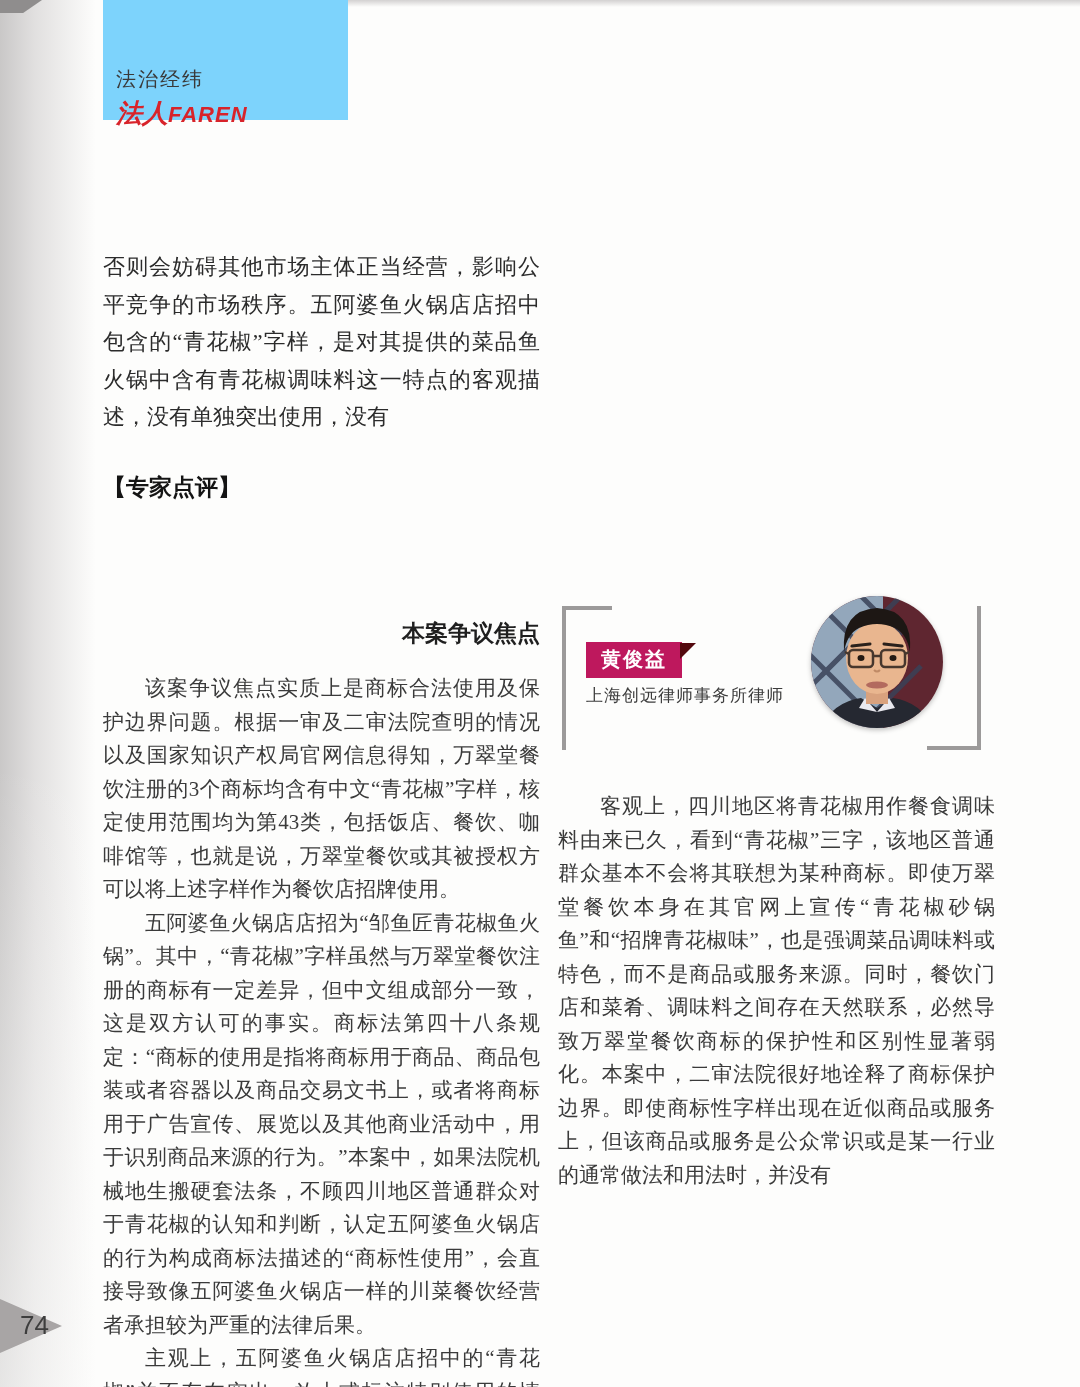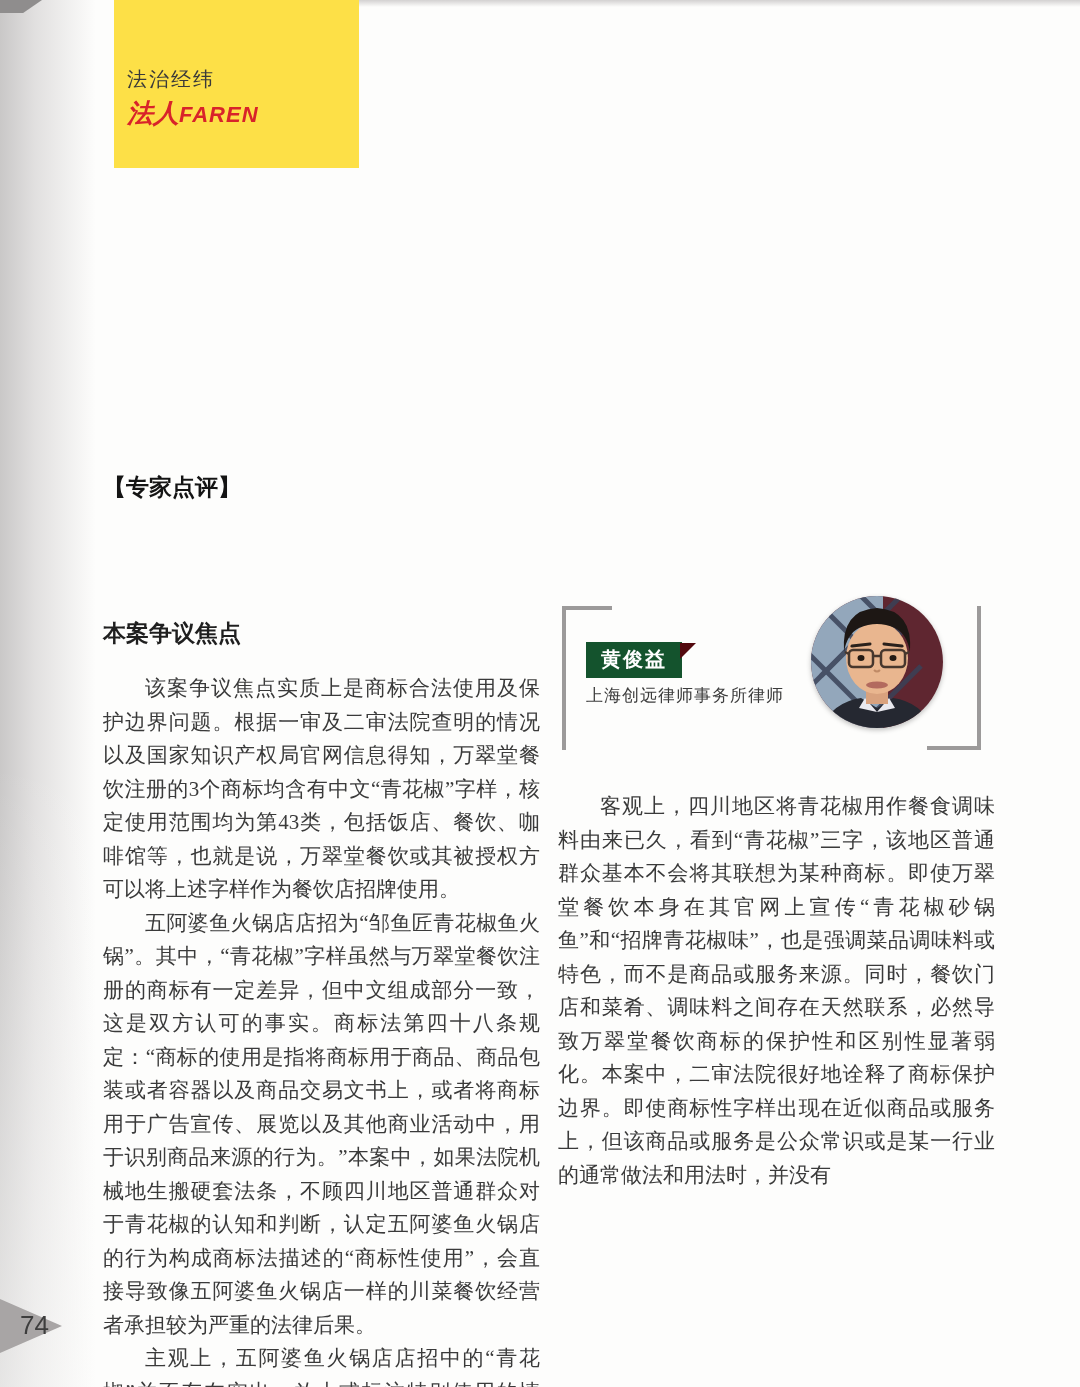--- a/index.html
+++ b/index.html
@@ -11,52 +11,52 @@
   
   .edge-left{position:absolute;left:0;top:0;width:100px;height:100%;
     background:linear-gradient(to right,#b8b6b6 0,#d8d6d6 35%,rgba(255,255,255,0) 96%);opacity:.75;}
   .edge-left-fade{position:absolute;left:0;top:55%;width:100px;height:45%;
     background:linear-gradient(to bottom,rgba(253,253,252,0),rgba(253,253,252,.55));}
   .corner-wedge{position:absolute;left:0;top:0;width:42px;height:13px;background:#8f8d8d;
     clip-path:polygon(0 0,100% 0,55% 100%,0 100%);}
   .edge-top{position:absolute;left:348px;top:0;width:732px;height:7px;
     background:linear-gradient(to bottom,#d3d1d1,rgba(255,255,255,0));}
   
-  .header-box{position:absolute;left:114px;top:0;width:245px;height:168px;background:#fde047;}
+  .header-box{position:absolute;left:103px;top:0;width:245px;height:120px;background:#7dd3fc;}
   .section-label{position:absolute;left:13px;top:66px;font-size:20px;color:#3a3a3a;
     font-family:"Liberation Sans",sans-serif;letter-spacing:2px;}
   .logo-row{position:absolute;left:13px;top:96px;color:#d8232a;
     font-family:"Liberation Sans",sans-serif;font-style:italic;font-weight:bold;white-space:nowrap;}
   .logo-cn{font-size:26px;}
   .logo-en{font-size:22px;letter-spacing:1px;}
   
   .col{position:absolute;width:437px;text-align:justify;word-break:break-all;}
   .col p{margin:0;}
   .intro{font-size:22px;line-height:37.5px;color:#2b2b2b;}
   .intro-left{left:103px;top:248px;}
   .intro-right{left:558px;top:248px;}
   
   .kicker{position:absolute;left:103px;top:472px;font-family:Liberation Serif, serif;
     font-weight:bold;font-size:23px;color:#141414;}
   .main-title{position:absolute;left:103px;top:504px;font-family:"Liberation Sans",sans-serif;
     font-weight:bold;font-size:33px;color:#111;letter-spacing:1px;}
-  .focus-heading{position:absolute;left:103px;top:618px;width:437px;text-align:left;
+  .focus-heading{position:absolute;left:103px;top:618px;width:437px;text-align:right;
     font-weight:bold;font-size:23px;color:#1f1f1f;}
   
   .bodytext{font-size:21px;line-height:33.5px;color:#3a3a3a;}
   .body-left{left:103px;top:672px;}
   .body-right{left:558px;top:790px;}
   .indent{text-indent:2em;}
   
   .expert-card{position:absolute;left:558px;top:598px;width:437px;height:154px;}
   .bracket-tl{position:absolute;left:4px;top:8px;width:46px;height:140px;
     border-left:4px solid #9c9a9a;border-top:4px solid #9c9a9a;}
   .bracket-br{position:absolute;right:14px;bottom:2px;width:50px;height:140px;
     border-right:4px solid #9c9a9a;border-bottom:4px solid #9c9a9a;}
-  .name-badge{position:absolute;left:28px;top:44px;background:#14532d;color:#fff;
+  .name-badge{position:absolute;left:28px;top:44px;background:#be185d;color:#fff;
     font-family:"Liberation Sans",sans-serif;font-weight:bold;font-size:20px;
     padding:4px 15px 5px 15px;letter-spacing:2px;}
   .badge-fold{position:absolute;right:-14px;top:1px;width:0;height:0;
     border-top:16px solid #53090e;border-right:16px solid transparent;}
   .affiliation{position:absolute;left:28px;top:86px;font-size:17px;color:#3c3c3c;
     font-family:"Liberation Sans",sans-serif;letter-spacing:1px;}
   .avatar{position:absolute;left:253px;top:-2px;width:132px;height:132px;border-radius:50%;
     overflow:hidden;box-shadow:0 2px 5px rgba(0,0,0,.25);}
   
   .page-num-arrow{position:absolute;left:0;top:1299px;width:62px;height:54px;background:#a8a5a5;
@@ -74,20 +74,23 @@
   <div class="corner-wedge"></div>
   <div class="edge-top"></div>
 
   <div class="header-box">
     <div class="section-label">法治经纬</div>
     <div class="logo-row">
       <span class="logo-cn">法人</span><span class="logo-en">FAREN</span>
     </div>
   </div>
 
+  <div class="col intro intro-left">
+    <p>否则会妨碍其他市场主体正当经营，影响公平竞争的市场秩序。五阿婆鱼火锅店店招中包含的“青花椒”字样，是对其提供的菜品鱼火锅中含有青花椒调味料这一特点的客观描述，没有单独突出使用，没有</p>
+  </div>
 
   <div class="kicker">【专家点评】</div>
 
   <div class="focus-heading">本案争议焦点</div>
 
   <div class="expert-card">
     <div class="bracket-tl"></div>
     <div class="bracket-br"></div>
     <div class="name-badge">
       <span>黄俊益</span>

